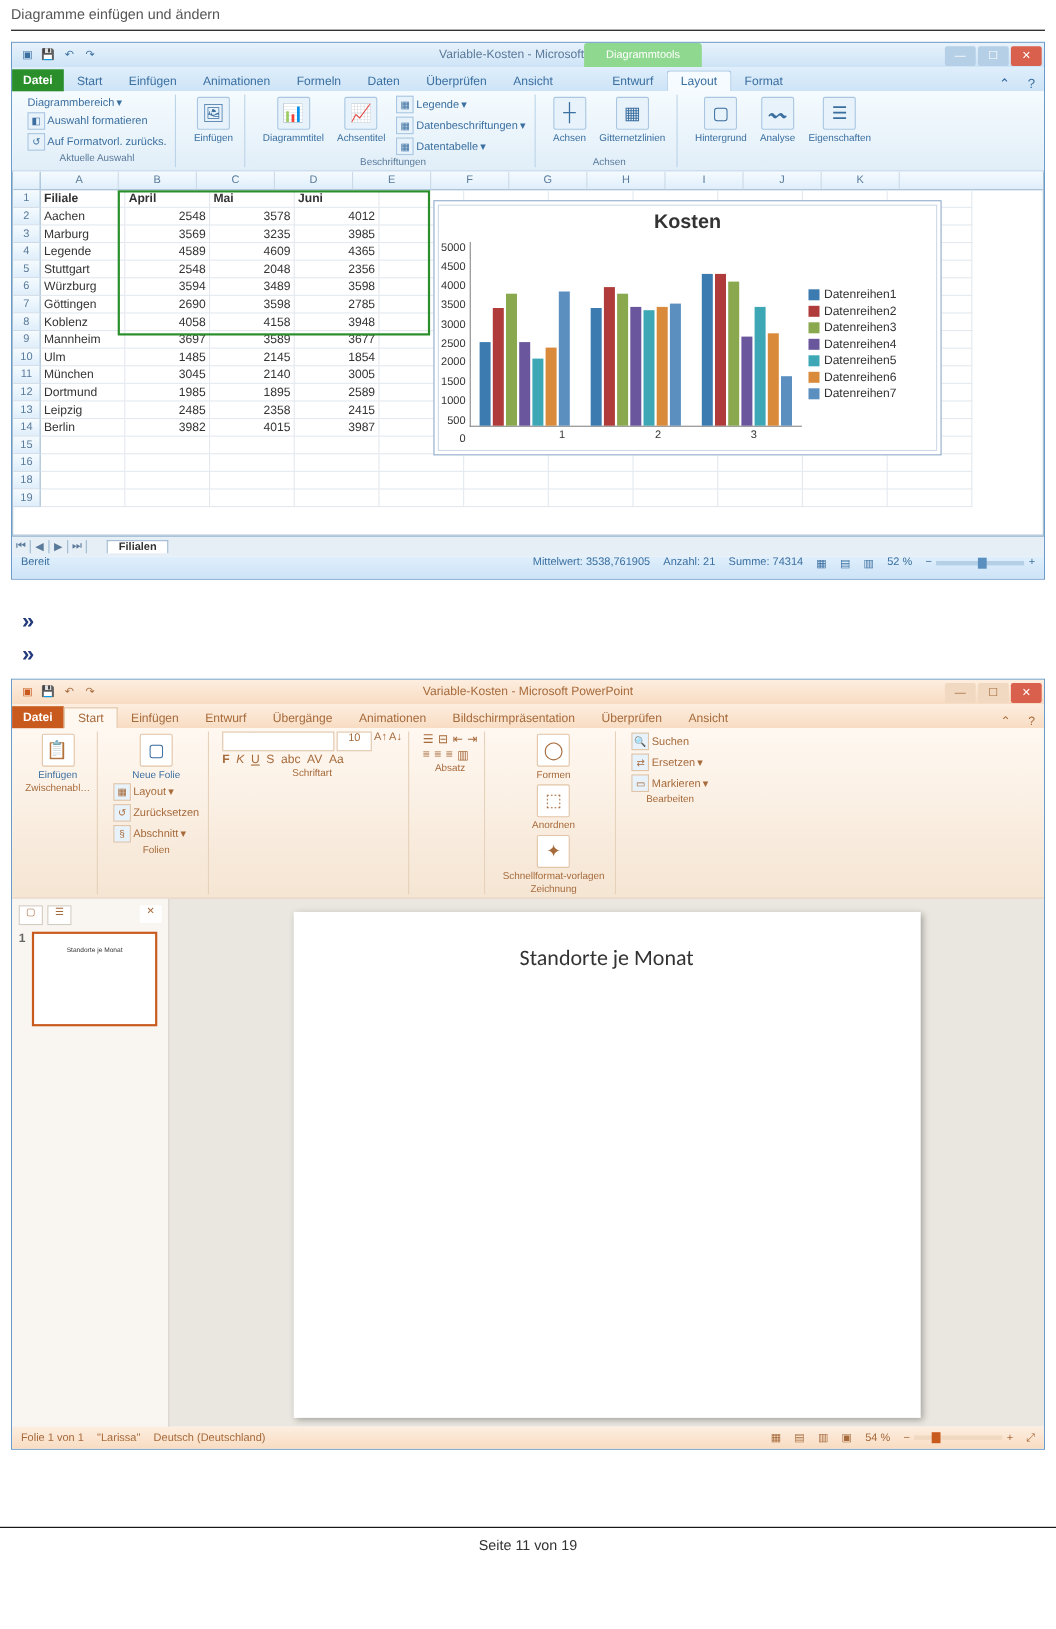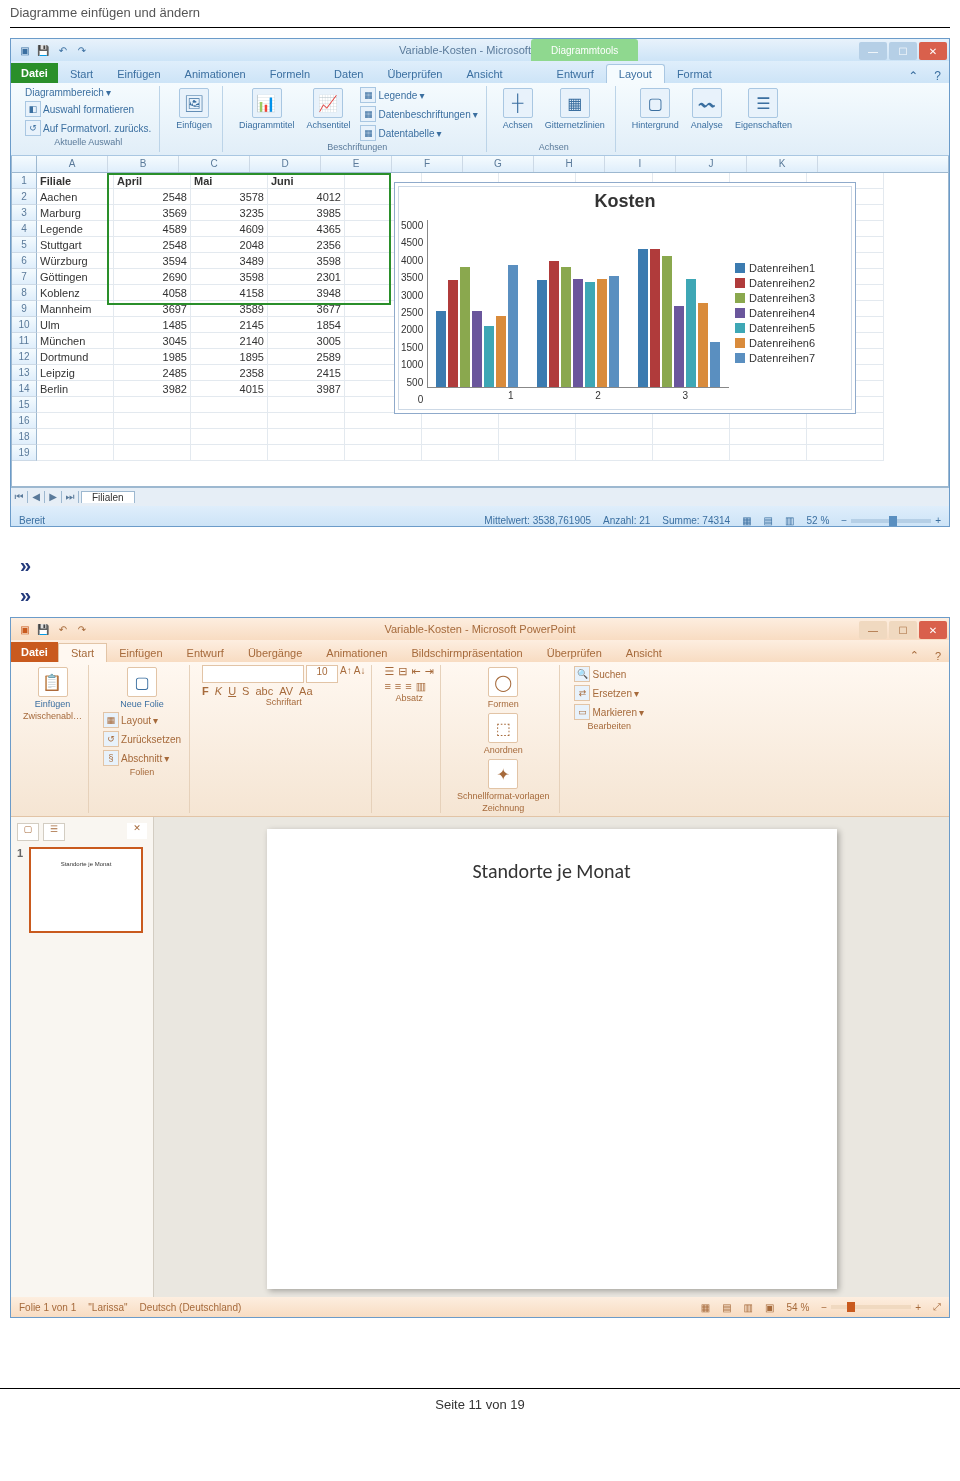--- a/index.html
+++ b/index.html
@@ -54,22 +54,22 @@
 .bars-area{flex:1;display:flex;align-items:flex-end;gap:18px;border-left:1px solid #888;border-bottom:1px solid #888;padding:0 8px;position:relative}
 .bars-group{display:flex;align-items:flex-end;gap:2px;flex:1}
 .bar{width:10px}
 .xaxis{display:flex;justify-content:space-around;font-size:10px;padding:2px 0 4px 40px}
 .legend{width:110px;font-size:11px;display:flex;flex-direction:column;justify-content:center;gap:3px;padding-right:6px}
 .legend div{display:flex;align-items:center;gap:4px}
 .swatch{width:10px;height:10px}
 .sheet-tabs{display:flex;align-items:center;background:#e6eef6;height:18px;font-size:10px;border-top:1px solid #9db8d0}
 .sheet-tabs .nav{display:flex;gap:0}
 .sheet-tabs .nav div{width:16px;text-align:center;border-right:1px solid #9db8d0;color:#5a7a9a}
-.sheet-tabs .tab{background:#fff;padding:0 10px;border:1px solid #9db8d0;border-bottom:none;margin-left:2px;font-weight:normal}
-.statusbar{height:20px;background:linear-gradient(#dfeefb,#cde4f7);display:flex;align-items:flex-end;font-size:10px;color:#3b6fa0;padding:0 8px;gap:12px}
+.sheet-tabs .tab{background:#fff;padding:0 10px;border:1px solid #9db8d0;border-bottom:none;margin-left:18px;font-weight:bold}
+.statusbar{height:20px;background:linear-gradient(#dfeefb,#cde4f7);display:flex;align-items:flex-start;font-size:10px;color:#3b6fa0;padding:0 8px;gap:12px}
 .statusbar .sp{flex:1}
 .zoom{display:flex;align-items:center;gap:4px}
 .zoom .track{width:80px;height:4px;background:#b5cfe6;position:relative}
 .zoom .thumb{position:absolute;left:38px;top:-3px;width:8px;height:10px;background:#5a8fc0}
 
 .bodytxt{margin:28px 20px 12px 20px;font-size:15px;line-height:1.5}
 .bullet-row{display:flex;gap:6px;margin-bottom:10px}
 .bullet-row .bl{color:#233a7c;font-size:20px;font-weight:bold;line-height:1}
 
 .ppwin{border:1px solid #6b9bc9;margin:0 10px;background:#fff}
@@ -301,21 +301,21 @@
           <div class="cell"></div>
           <div class="cell"></div>
           <div class="cell"></div>
           <div class="cell"></div>
         </div>
         <div class="row">
           <div class="rh">7</div>
           <div class="cell">Göttingen</div>
           <div class="cell r">2690</div>
           <div class="cell r">3598</div>
-          <div class="cell r">2301</div>
+          <div class="cell r">2785</div>
           <div class="cell"></div>
           <div class="cell"></div>
           <div class="cell"></div>
           <div class="cell"></div>
           <div class="cell"></div>
           <div class="cell"></div>
           <div class="cell"></div>
         </div>
         <div class="row">
           <div class="rh">8</div>

